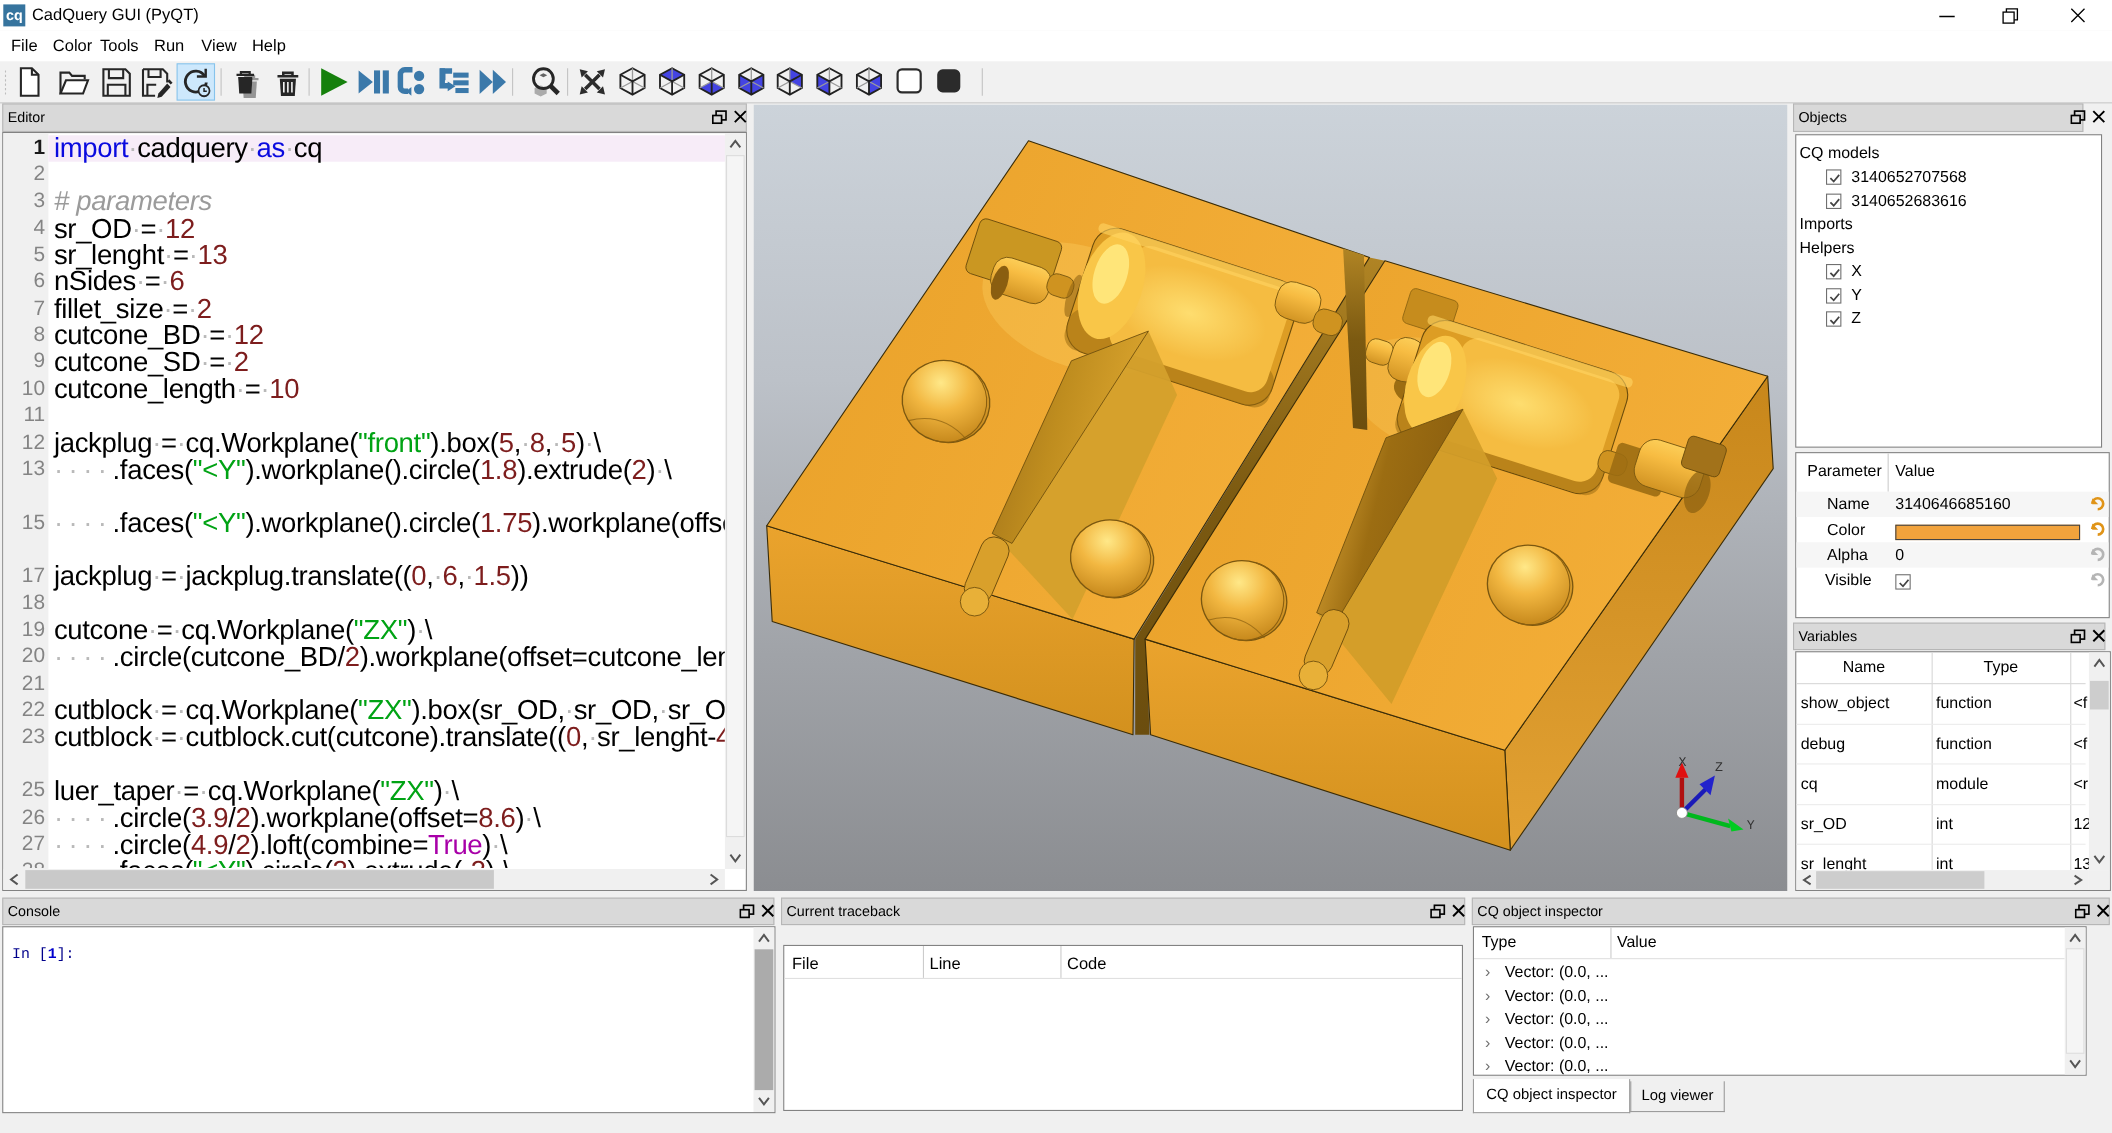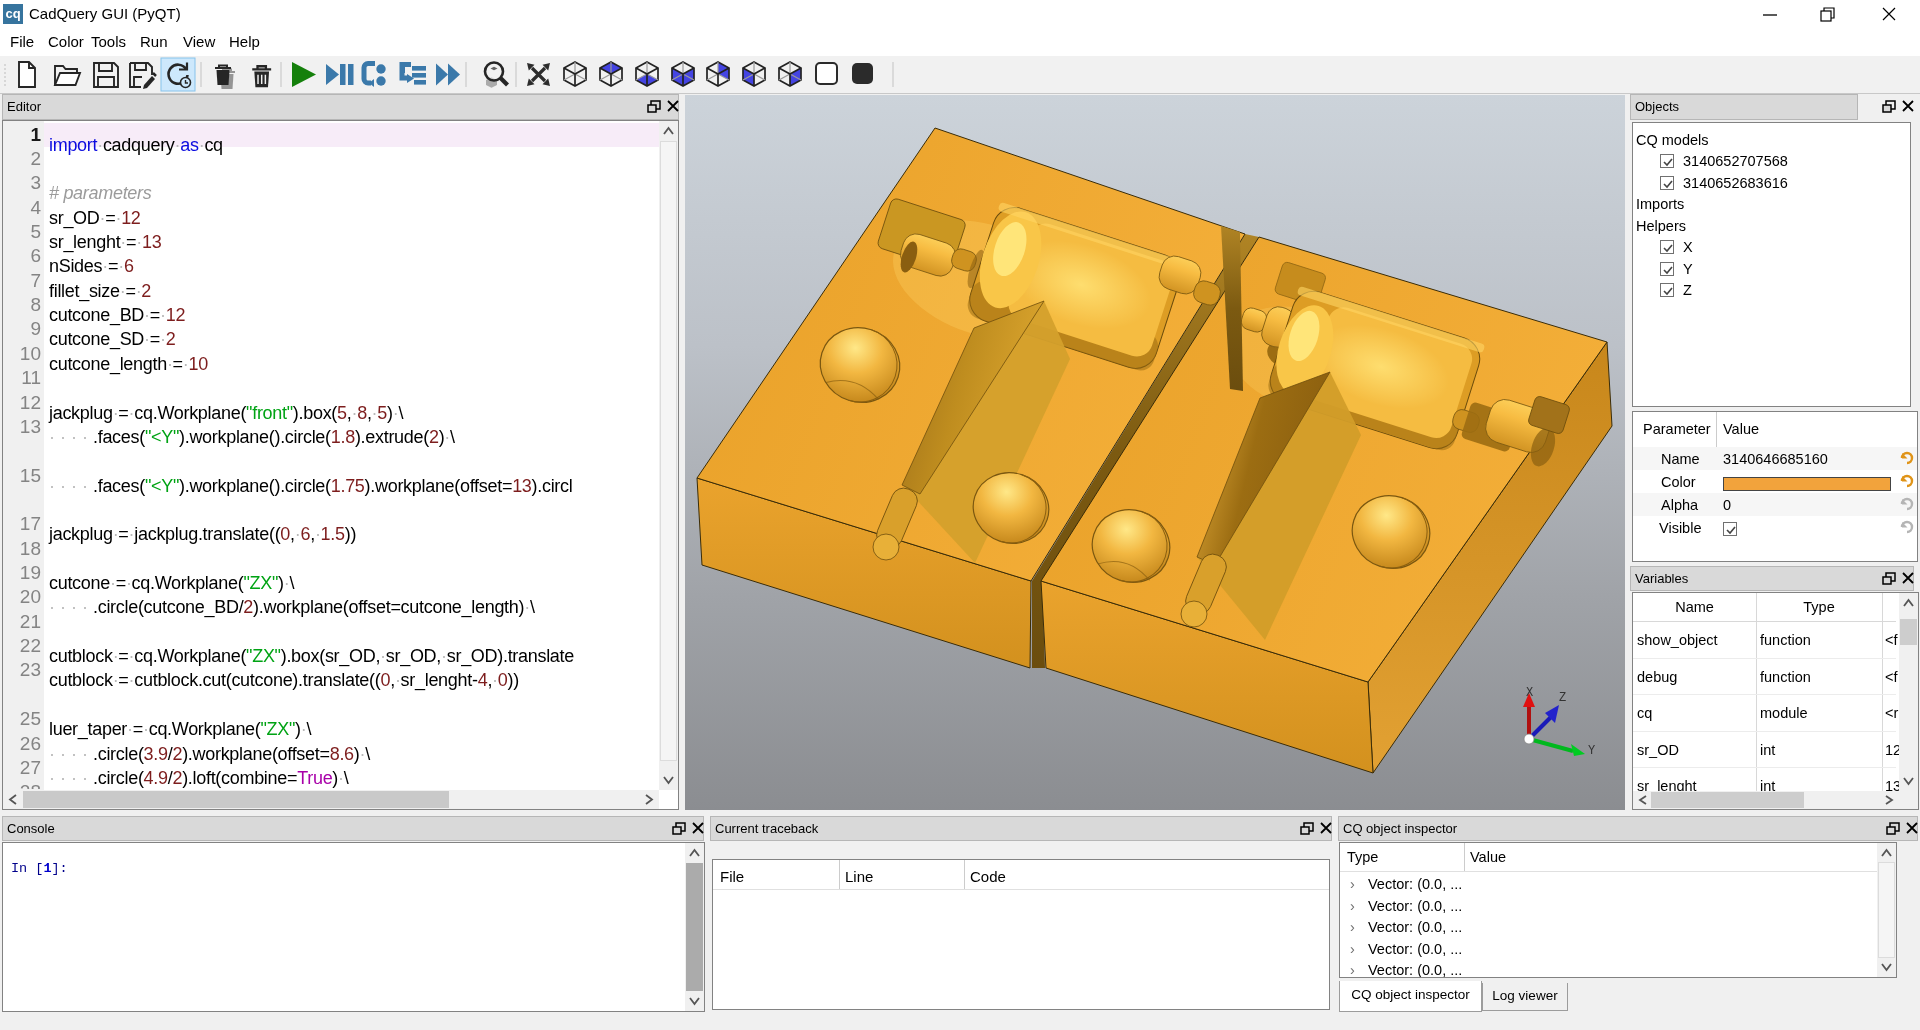--- a/index.html
+++ b/index.html
@@ -18,21 +18,21 @@
   font-size:13px; color:#000; padding:4px 0 0 4px; }
 .dkbtn { position:absolute; top:4px; }
 .frame { position:absolute; background:#ffffff; border:1px solid #828282; overflow:hidden; }
 
 .sb { position:absolute; background:#f0f0f0; }
 .sb-thumb { position:absolute; background:#cdcdcd; }
 
 #gutter { position:absolute; left:0; top:0; width:41px; height:100%; background:#f0f0f0; }
 .cl { position:absolute; left:0; width:655px; height:25px; line-height:24.4px; white-space:pre; }
 .ln { position:absolute; left:2px; width:36px; text-align:right; font-size:19px; color:#848484; line-height:24.4px; }
-.code { position:absolute; left:46px; font-size:18px; color:#000; letter-spacing:-0.3px;margin-top:10px; }
+.code { position:absolute; left:46px; font-size:25px; color:#000; letter-spacing:-0.3px; }
 .k { color:#0a0adf; } .n { color:#7d1d1d; } .s { color:#00a314; } .c { color:#9b9b9b; font-style:italic; }
 .t { color:#a800a8; } .w { color:#b9b9b9; } .ind { color:#b9b9b9; letter-spacing:5px; }
 .cell { font-size:14.5px; color:#000; position:absolute; }
 .cbx { position:absolute; width:14px; height:14px; border:1px solid #707070; background:#fff; }
 .cbx svg { position:absolute; left:1px; top:1px; }
 .tabS { position:absolute; font-size:13.5px; text-align:center; }
 </style>
 </head>
 <body>
 <div id="titlebar">
@@ -433,21 +433,21 @@
  <line x1="844" y1="644" x2="866" y2="622" stroke="#1a1ab8" stroke-width="4"></line>
  <polygon points="860,618 870,628 874,610" fill="#2222cc"></polygon>
  <line x1="844" y1="644" x2="888" y2="656" stroke="#00b81e" stroke-width="4"></line>
  <polygon points="886,649 889,661 900,659" fill="#00cc22"></polygon>
  <circle cx="844" cy="644" r="5" fill="#ffffff" stroke="#888" stroke-width="0.8"></circle>
  <text x="841" y="601" font-family="Liberation Mono, monospace" font-size="12" fill="#333">X</text>
  <text x="874" y="606" font-family="Liberation Mono, monospace" font-size="12" fill="#333">Z</text>
  <text x="903" y="659" font-family="Liberation Mono, monospace" font-size="12" fill="#333">Y</text>
 </g>
 </svg>
-<div class="dock-title" style="left:1630px;top:94px;width:228px;height:26px">Objects
+<div class="dock-title" style="left:1630px;top:94px;width:264px;height:26px">Objects
   <svg class="dkbtn" style="left:251px" width="15" height="15">
       <rect x="4" y="2" width="9" height="8" fill="none" stroke="#000" stroke-width="1.5"></rect>
       <rect x="1" y="6" width="8" height="7" fill="#d9d9d9" stroke="#000" stroke-width="1.5"></rect>
     </svg>
   <svg class="dkbtn" style="left:270px" width="14" height="14">
       <path d="M2 2 L12 12 M12 2 L2 12" stroke="#000" stroke-width="1.8"></path>
     </svg>
 </div>
 <div class="frame" style="left:1632px;top:122px;width:279px;height:285px">
   <div class="cell" style="left:3px;top:9px">CQ models</div>

